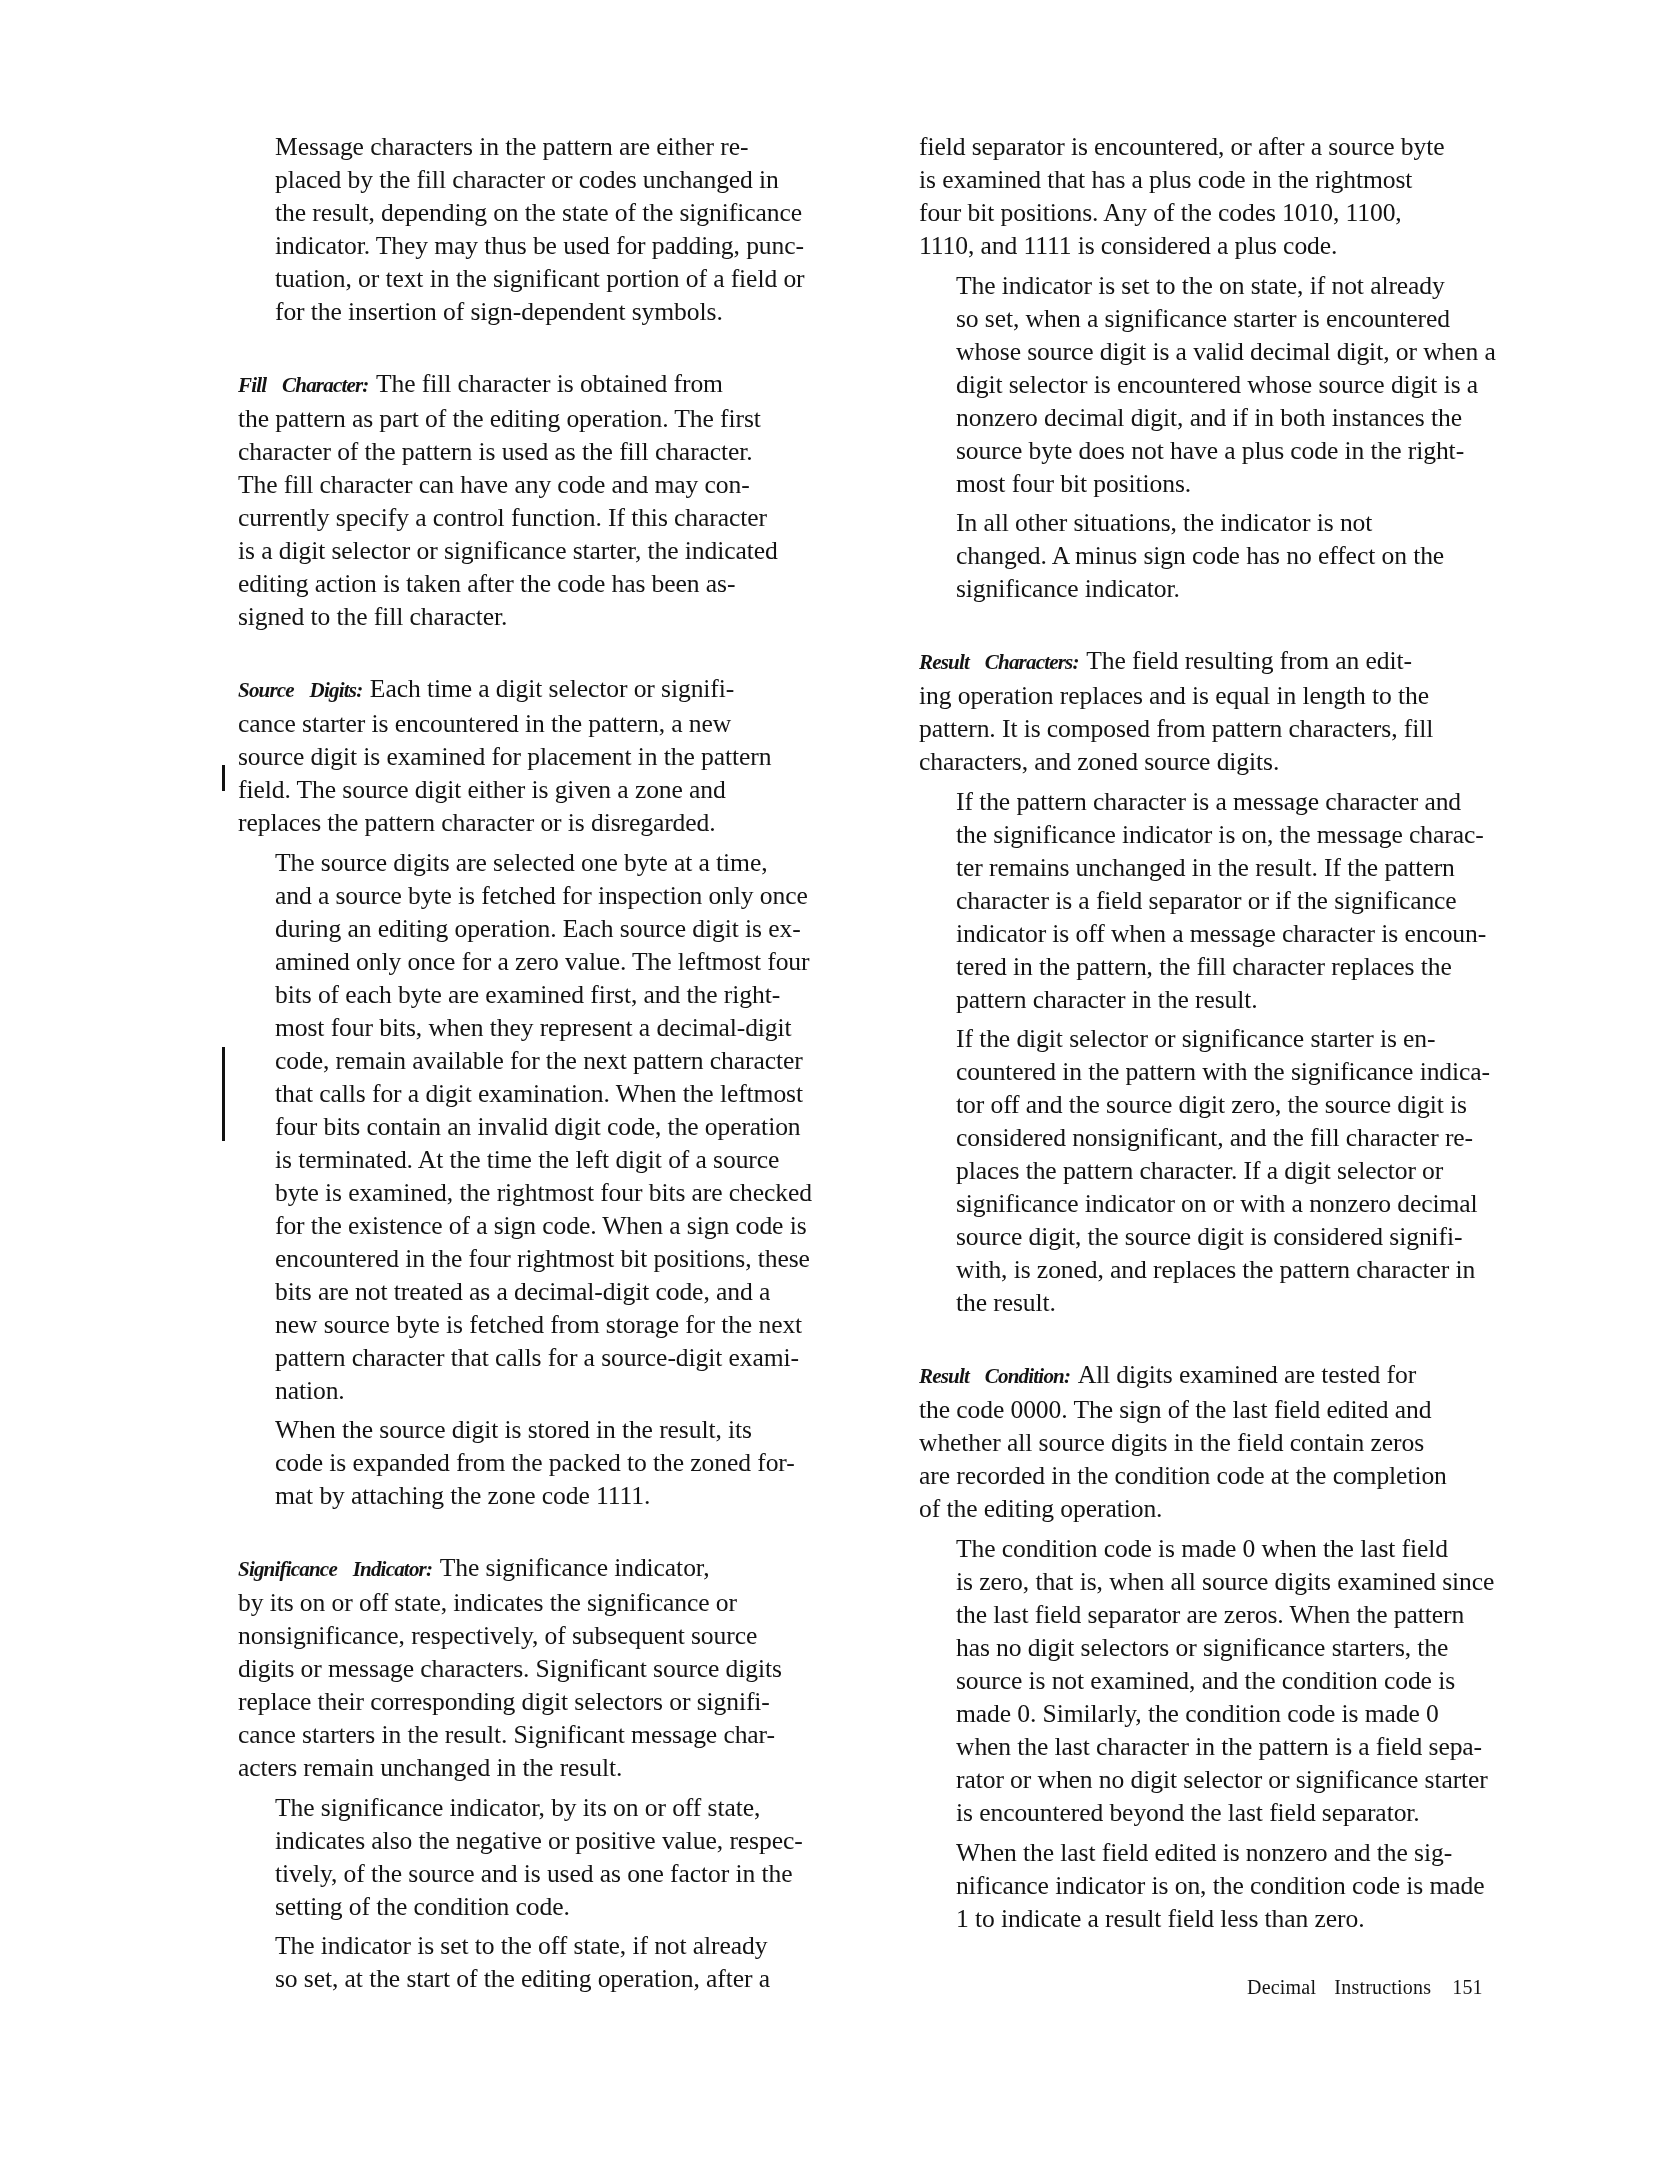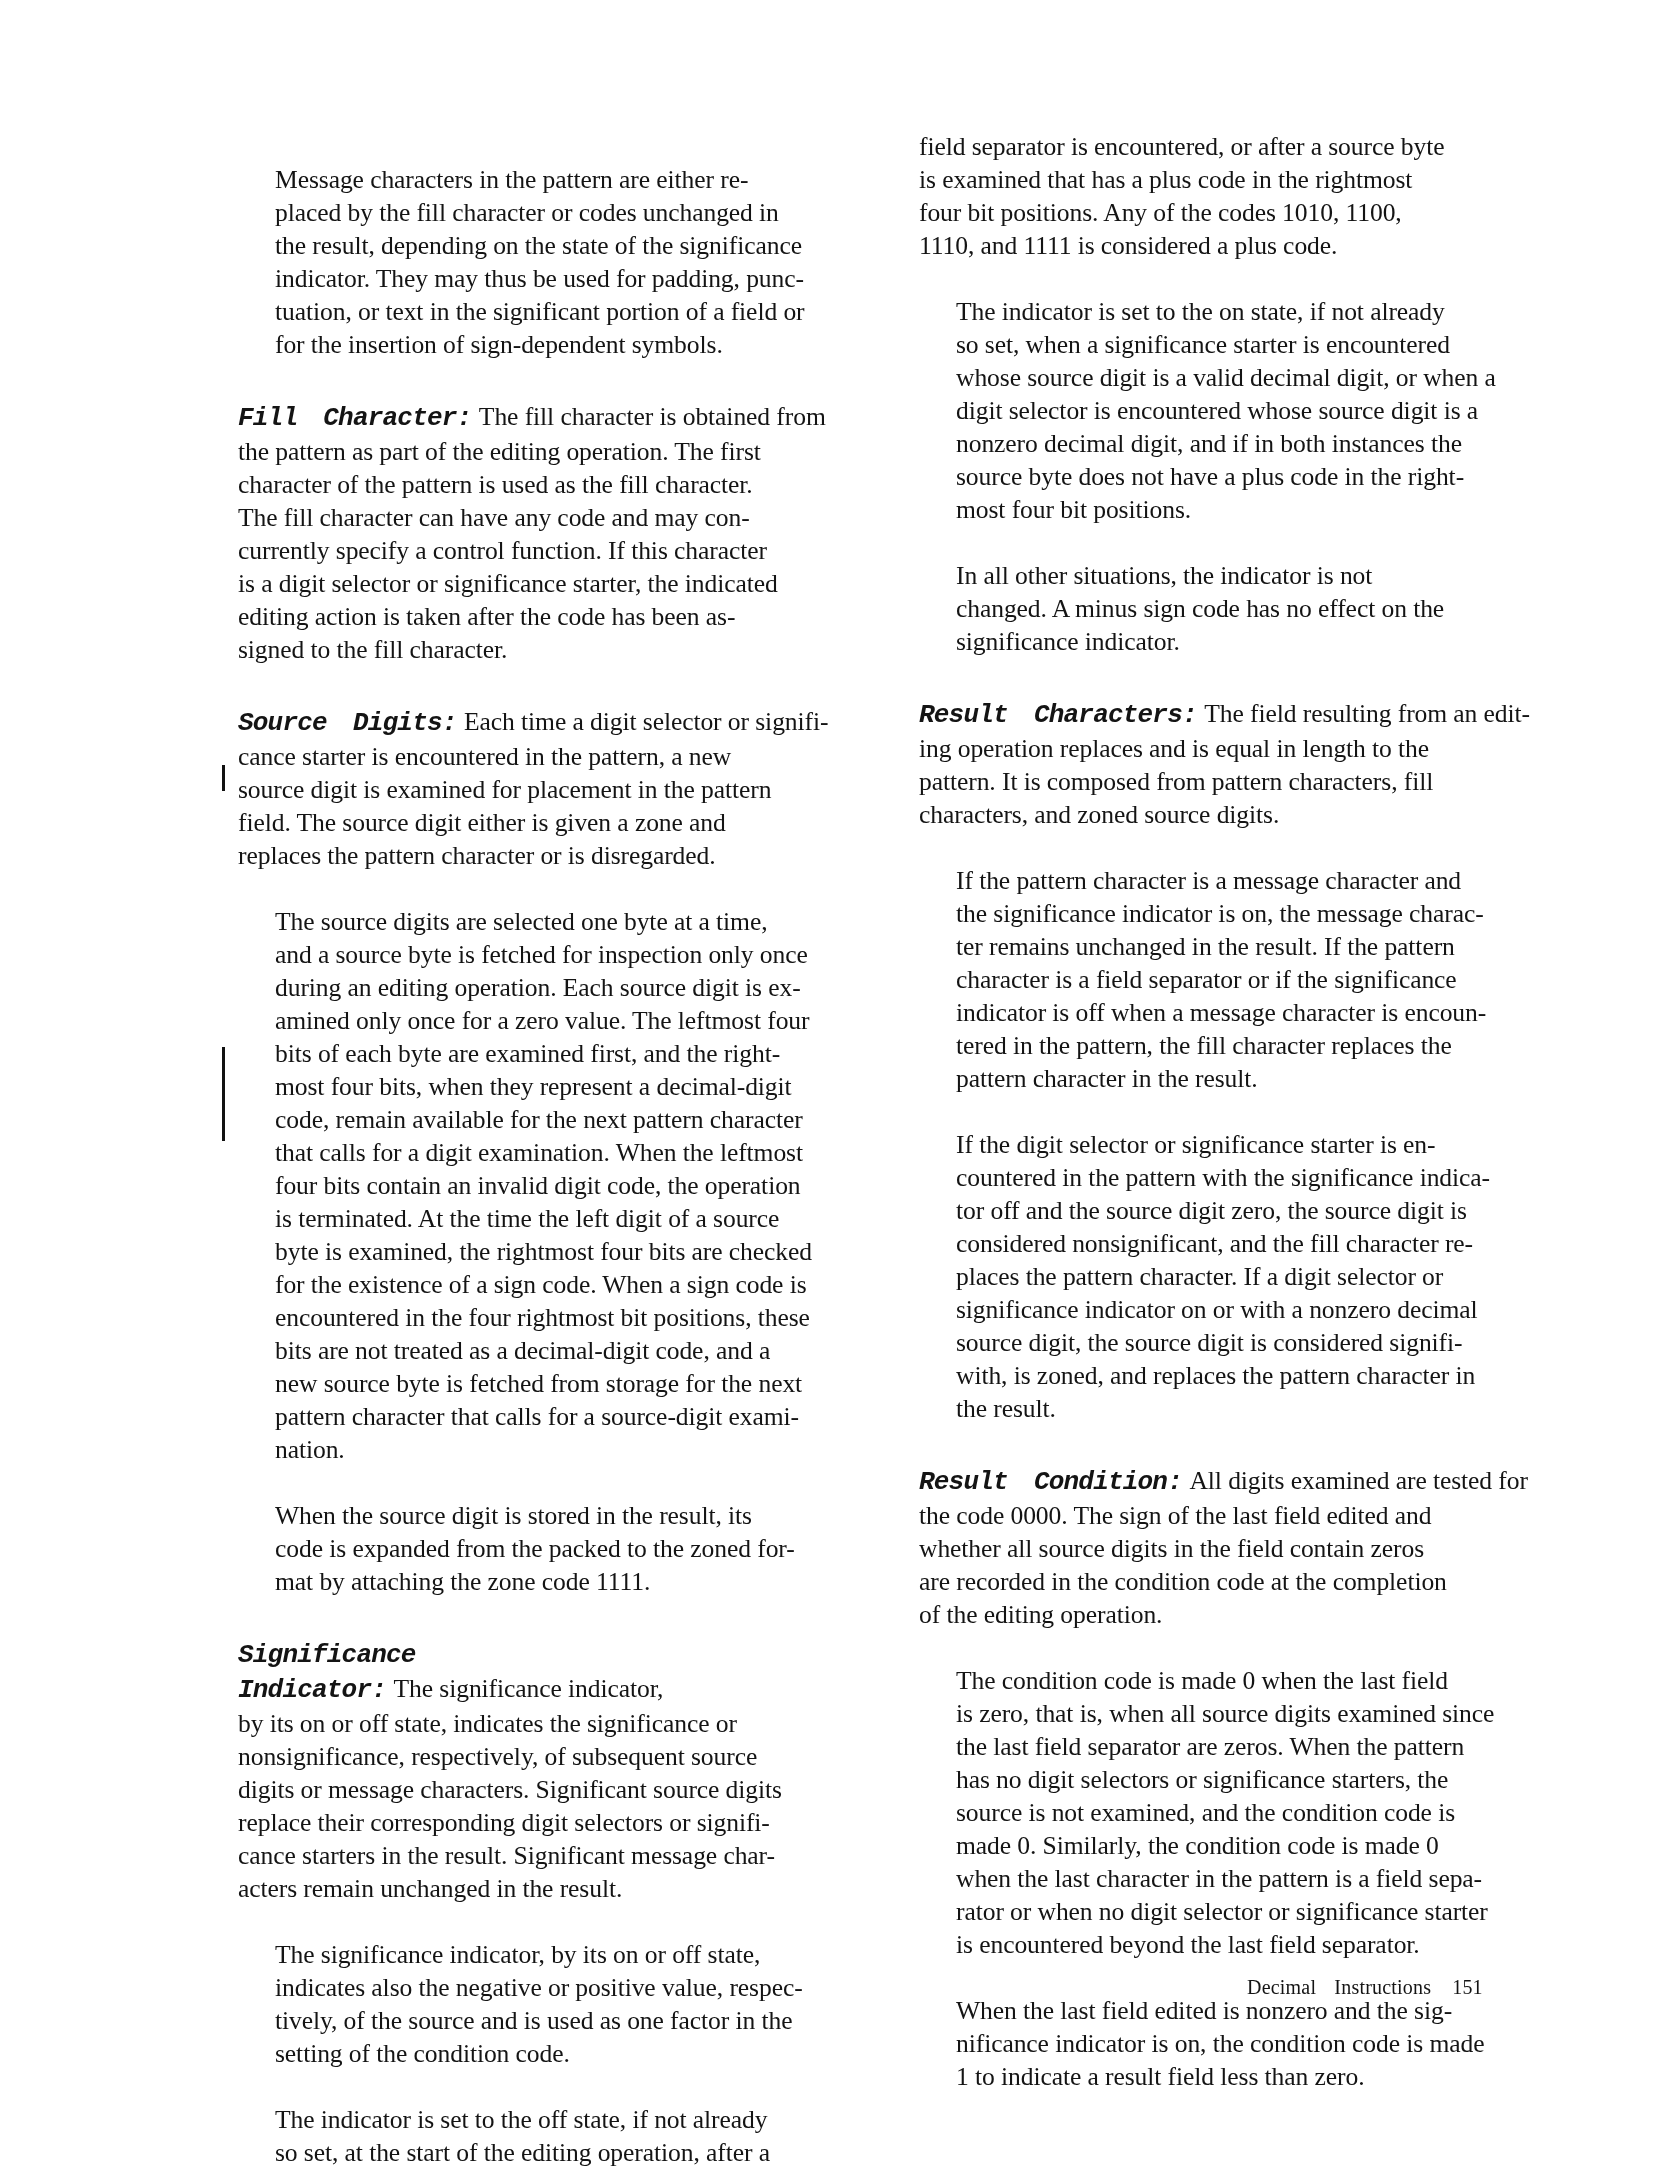--- a/index.html
+++ b/index.html
@@ -29,28 +29,28 @@
       text-align: left;
       letter-spacing: -0.1px;
     }
     .col-left  { left: 238px; width: 617px; }
     .col-right { left: 919px; width: 621px; }
 
     .para {
       margin: 0 0 6.6px 0;
       padding: 0;
     }
-    .para.indent { text-indent: 37px; margin-top: 33px; }
+    .para.indent { text-indent: 37px; }
     .para.section-start { margin-top: 39px; }
 
     .run-in {
       font-weight: bold;
       font-style: italic;
-      font-family: Liberation Mono, monospace;
-      font-size: 26px;
+      font-family: Liberation Serif, serif;
+      font-size: 21px;
       letter-spacing: -0.8px;
       word-spacing: 11.3px;
       margin-right: 7.5px;
       margin-top: 6px;
     }
 
     .line { display: block; white-space: nowrap; }
 
     .rev-bar {
       position: absolute;

